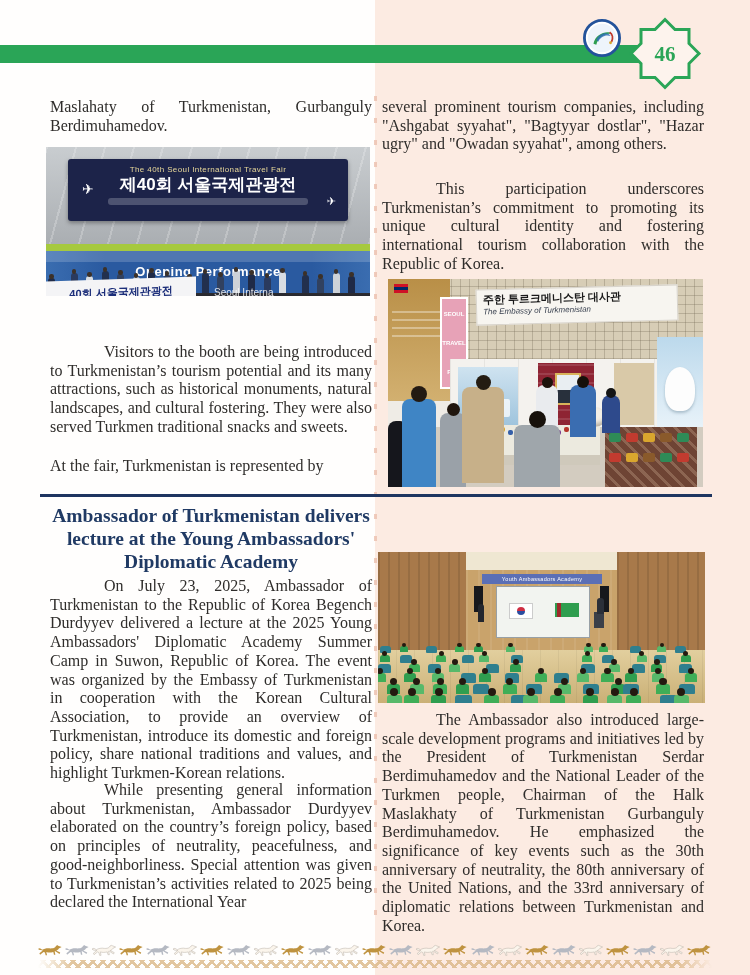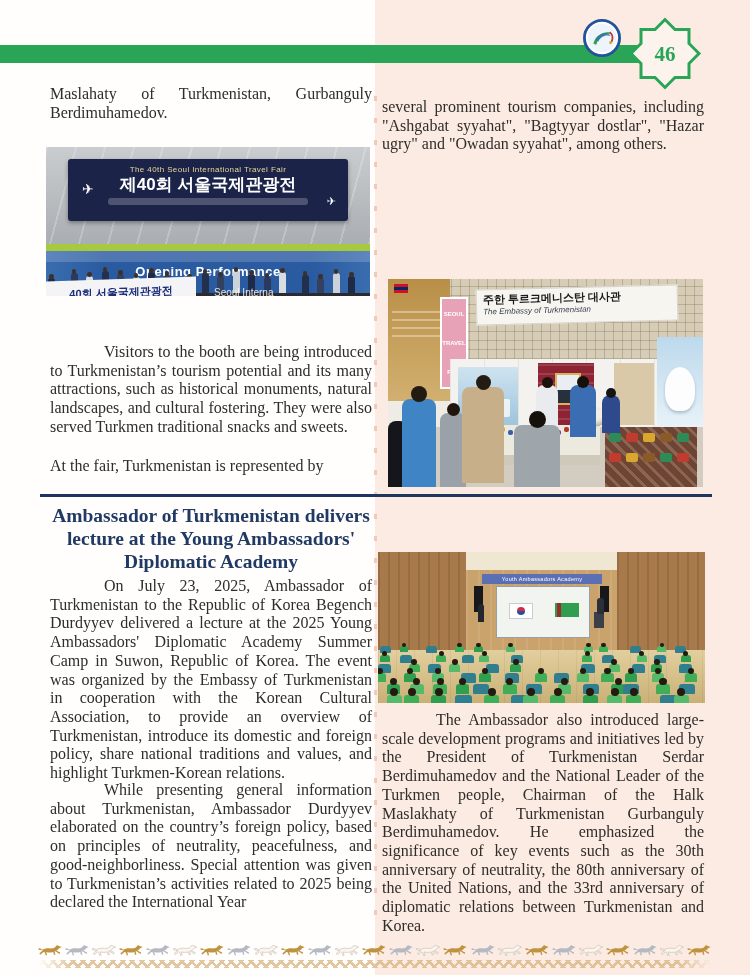--- a/index.html
+++ b/index.html
@@ -147,21 +147,21 @@
       <circle cx="29" cy="25" r="1.5" fill="#d9a62e"></circle>
     </svg>
   </div>
   <div class="abs star">
     <svg viewBox="0 0 75 75" width="76" height="75">
       <polygon points="71.5,37.5 61.5,27.5 61.5,13.5 47.5,13.5 37.5,3.5 27.5,13.5 13.5,13.5 13.5,27.5 3.5,37.5 13.5,47.5 13.5,61.5 27.5,61.5 37.5,71.5 47.5,61.5 61.5,61.5 61.5,47.5" fill="#fdf3ed" stroke="#2aa557" stroke-width="3"></polygon>
     </svg>
     <span class="star-num">46</span>
   </div>
 
-  <p class="body lcol" style="top:85px">Maslahaty of Turkmenistan, Gurbanguly Berdimuhamedov.</p>
+  <p class="body lcol" style="top:98px">Maslahaty of Turkmenistan, Gurbanguly Berdimuhamedov.</p>
 
   <div class="photo p1">
     <div class="abs p1-wall"></div>
     <div class="abs p1-banner">
       <span class="p1-b-en">The 40th Seoul International Travel Fair</span>
       <span class="p1-b-ko">제40회 서울국제관광전</span>
       <span class="p1-b-sub"></span>
       <span class="p1-plane" style="left:14px;top:22px">✈</span>
       <span class="p1-plane" style="right:12px;top:36px;font-size:11px">✈</span>
     </div>
@@ -249,20 +249,21 @@
         <div style="position: absolute; left: 266px; bottom: 20px; width: 5px; height: 8px; background: rgb(207, 226, 250); box-shadow: rgb(156, 200, 255) 0px 0px 4px;"></div>
       </div>
     <div class="abs p1-bottombanner">40회 서울국제관광전</div>
     <div class="abs p1-overlay-en">Seoul Interna</div>
   </div>
 
   <p class="body lcol ind" style="top:343px">Visitors to the booth are being introduced to Turkmenistan’s tourism potential and its many attractions, such as historical monuments, natural landscapes, and cultural fostering. They were also served Turkmen traditional snacks and sweets.</p>
   <p class="body rcol" style="top:98px">several prominent tourism companies, including "Ashgabat syyahat", "Bagtyyar dostlar", "Hazar ugry" and "Owadan syyahat", among others.</p>
 
   <p class="body lcol" style="top:457px">At the fair, Turkmenistan is represented by</p>
+  <p class="body rcol ind" style="top:180px">This participation underscores Turkmenistan’s commitment to promoting its unique cultural identity and fostering international tourism collaboration with the Republic of Korea.</p>
 
   <div class="photo p2">
     <div class="abs p2-ceil"></div>
     <div class="abs p2-vent"></div>
     <div class="abs p2-lwall"></div>
     <div class="abs p2-flag"></div>
     <div class="abs p2-pinksign">
       <span>SEOUL</span>
       <span>TRAVEL</span>
       <span>FAIR</span>

